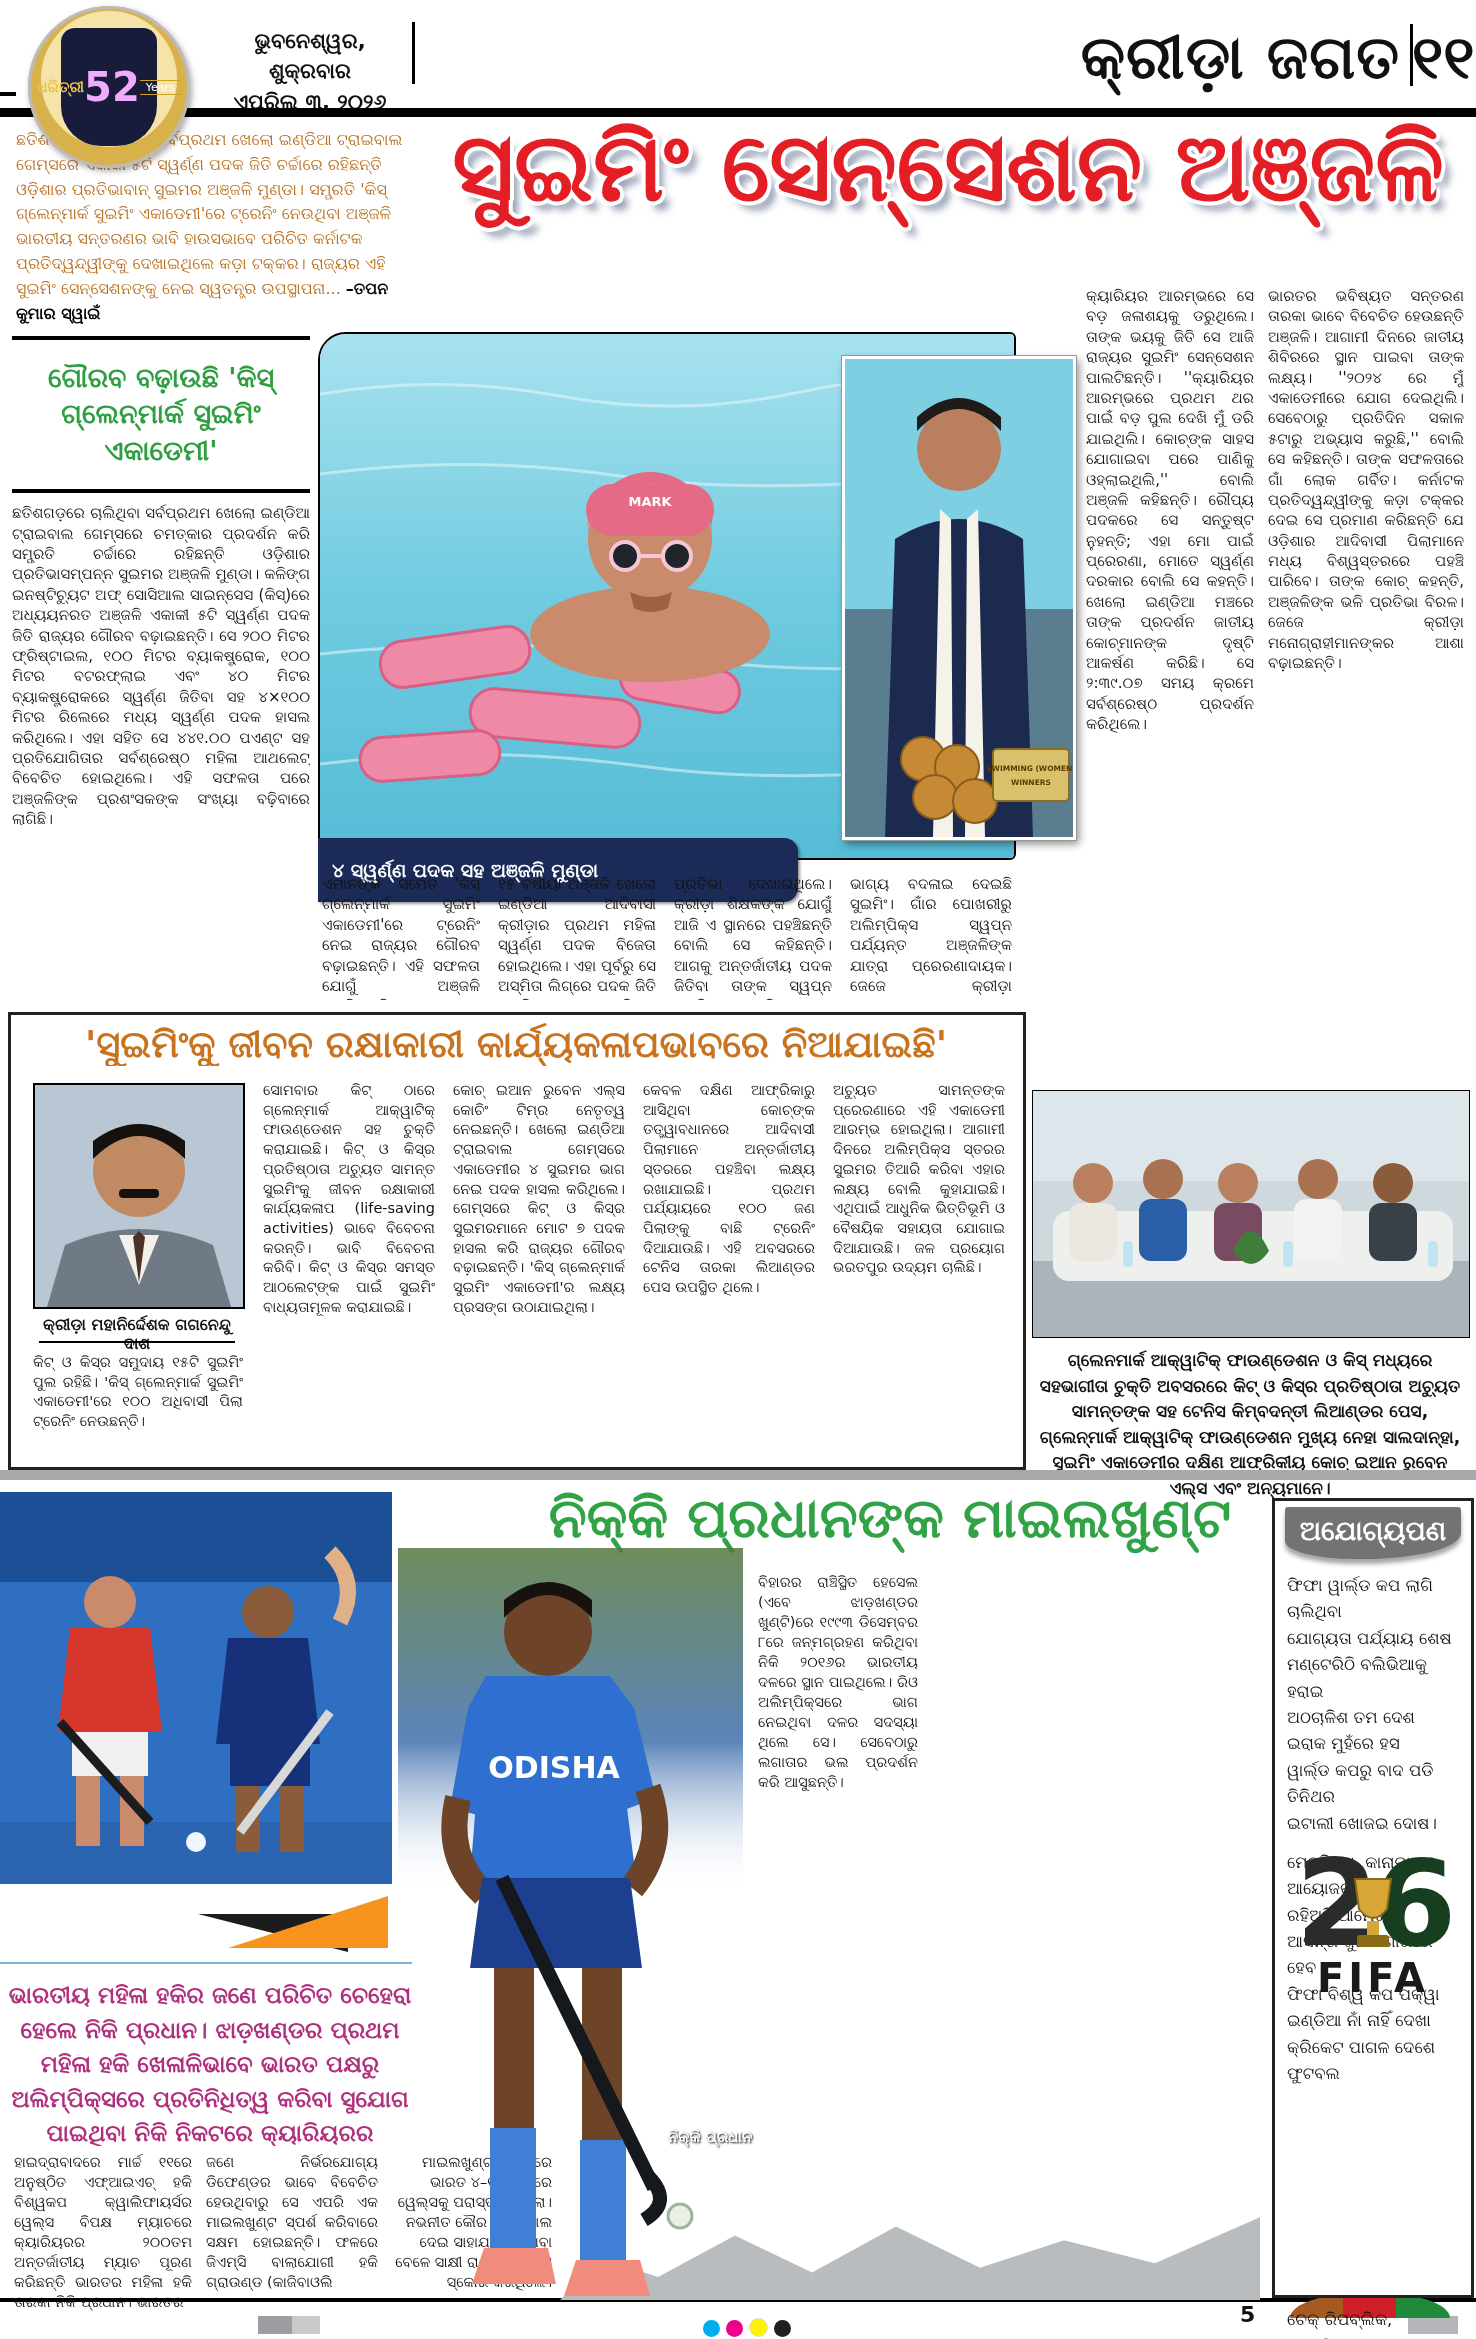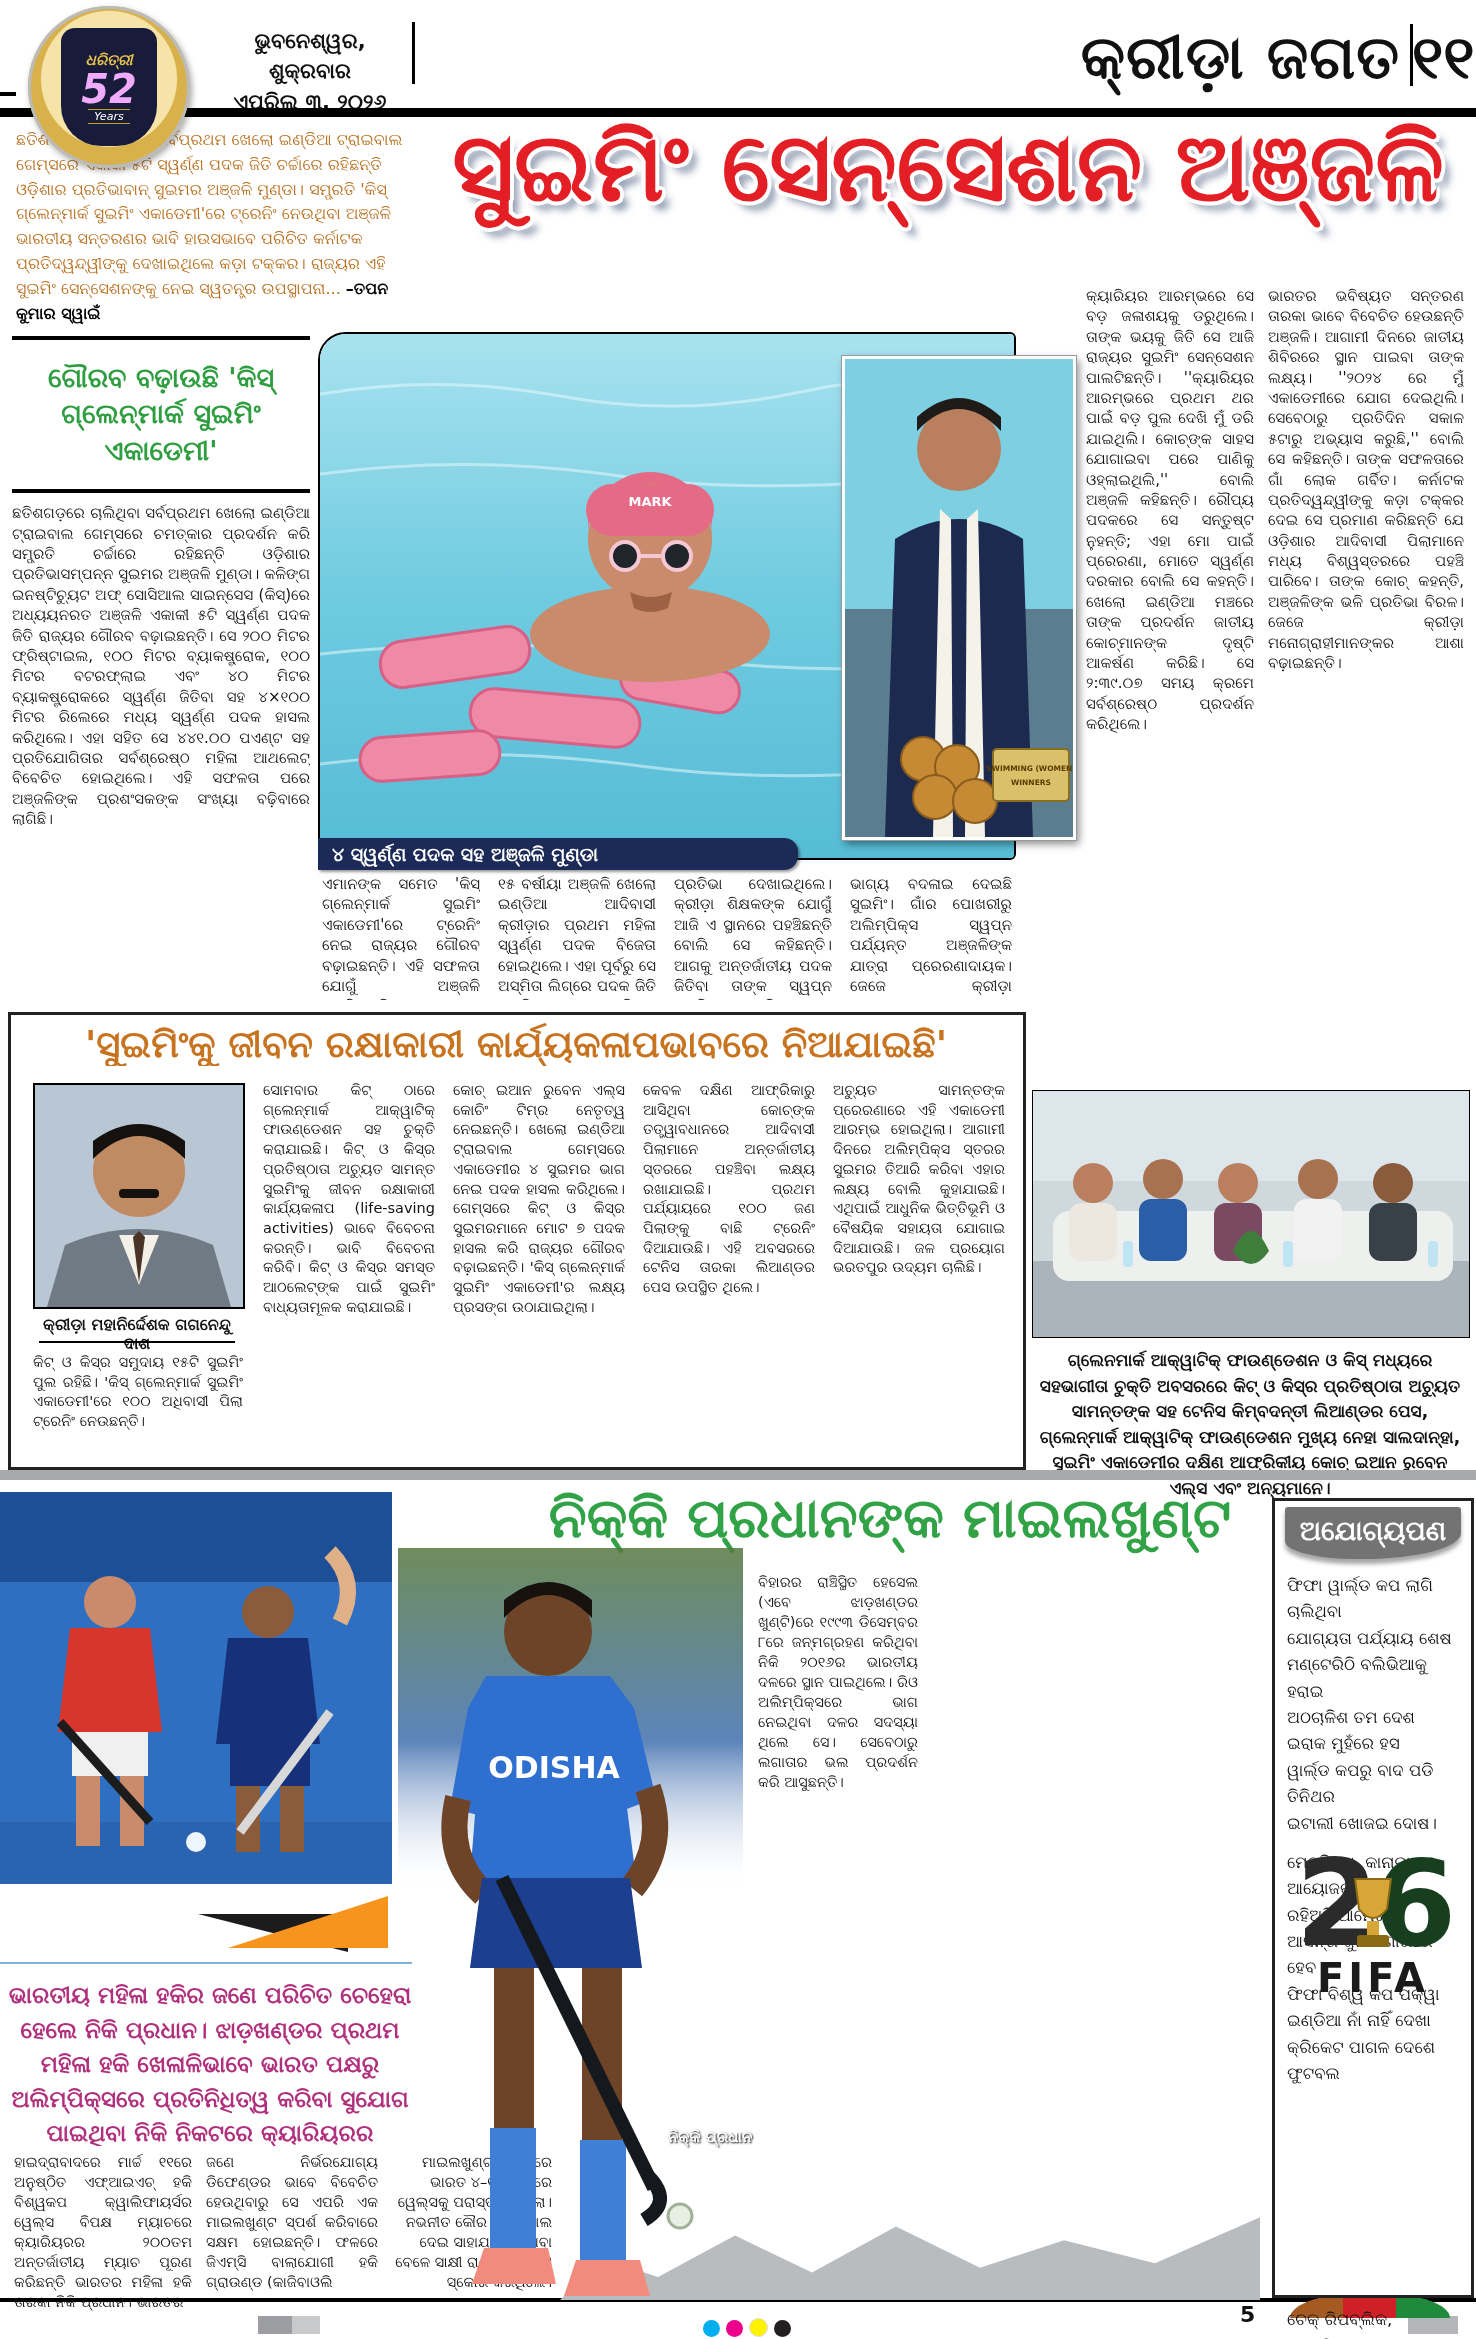--- a/index.html
+++ b/index.html
@@ -5,41 +5,41 @@
   html,body{margin:0;padding:0;background:#888;}
   .page{position:relative;width:1476px;height:2339px;margin:0 auto;background:#fff;
         font-family:"DejaVu Sans",sans-serif;color:#111;overflow:hidden;}
   .abs{position:absolute;}
   
   .emblem{width:162px;height:162px;border-radius:50%;
           background:radial-gradient(circle at 50% 45%, #f6e3a8 0 56%, #d9b14b 57% 78%, #cfcfcf 79% 100%);
           box-shadow:0 0 0 3px #bbb inset, 2px 3px 6px rgba(0,0,0,.35);z-index:5;
           display:flex;align-items:center;justify-content:center;}
   .emblem-shield{width:96px;height:118px;background:#181c3a;border-radius:14px 14px 40px 40px;
-          display:flex;flex-direction:column;align-items:center;justify-content:center;color:#e8c34c;font-style:italic;}
+          display:flex;flex-direction:row;align-items:center;justify-content:center;color:#e8c34c;}
   .emblem-paper{font-size:15px;font-weight:bold;}
   .emblem-52{font-size:40px;font-weight:bold;color:#f0abfc;line-height:1;}
   .emblem-years{font-size:11px;color:#fff;border-top:1px solid #c9a227;border-bottom:1px solid #c9a227;padding:0 6px;}
   .dateline{font-size:21px;font-weight:bold;line-height:1.45;text-align:center;}
   .section-title{font-size:60px;font-weight:bold;letter-spacing:1px;text-align:right;white-space:nowrap;}
   .pagenum-odia{font-size:60px;font-weight:bold;text-align:center;}
   .vrule{width:3px;background:#000;}
   .thick-rule{height:9px;background:#000;}
   
   .standfirst{font-size:16px;line-height:1.55;color:#b96f1e;text-align:left;}
   .standfirst b{color:#000;}
   .lead-headline{font-size:95px;font-weight:bold;color:#e31e24;text-align:center;white-space:nowrap;
      text-shadow:-3px -3px 0 #fff,3px -3px 0 #fff,-3px 3px 0 #fff,3px 3px 0 #fff,0 4px 0 #fff,0 -4px 0 #fff,
                  -4px 0 0 #fff,4px 0 0 #fff,8px 9px 7px rgba(50,70,110,.5);}
   .side-rule{height:4px;background:#000;}
   .side-headline{font-size:27px;font-weight:bold;color:#2f9e41;text-align:center;line-height:1.35;}
   .body-col{font-size:15px;line-height:1.36;text-align:justify;overflow:hidden;}
   .photo-frame{border:2px solid #000;overflow:hidden;}
   .caption-bar{background:#1b2a57;color:#fff;font-size:19px;font-weight:bold;display:flex;align-items:center;
-               padding:0 14px;border-radius:0 14px 14px 0;box-shadow:2px 2px 3px rgba(0,0,0,.4);}
+               padding:16px 14px;border-radius:0 14px 14px 0;box-shadow:2px 2px 3px rgba(0,0,0,.4);}
   .inset-frame{border:3px solid #fff;box-shadow:0 0 0 1px #999,3px 4px 8px rgba(0,0,0,.45);overflow:hidden;}
   
   .interview-box{border:3px solid #222;background:#fff;}
   .interview-headline{font-size:37px;font-weight:bold;color:#c87320;text-align:center;white-space:nowrap;overflow:hidden;}
   .portrait-caption{font-size:16px;font-weight:bold;text-align:center;}
   .thin-rule{height:2px;background:#000;}
   .group-caption{font-size:17px;font-weight:bold;text-align:center;line-height:1.5;}
   
   .gray-divider{height:10px;background:#a7a9ac;}
   .hockey-headline{font-size:55px;font-weight:bold;color:#31a346;text-align:center;white-space:nowrap;}

